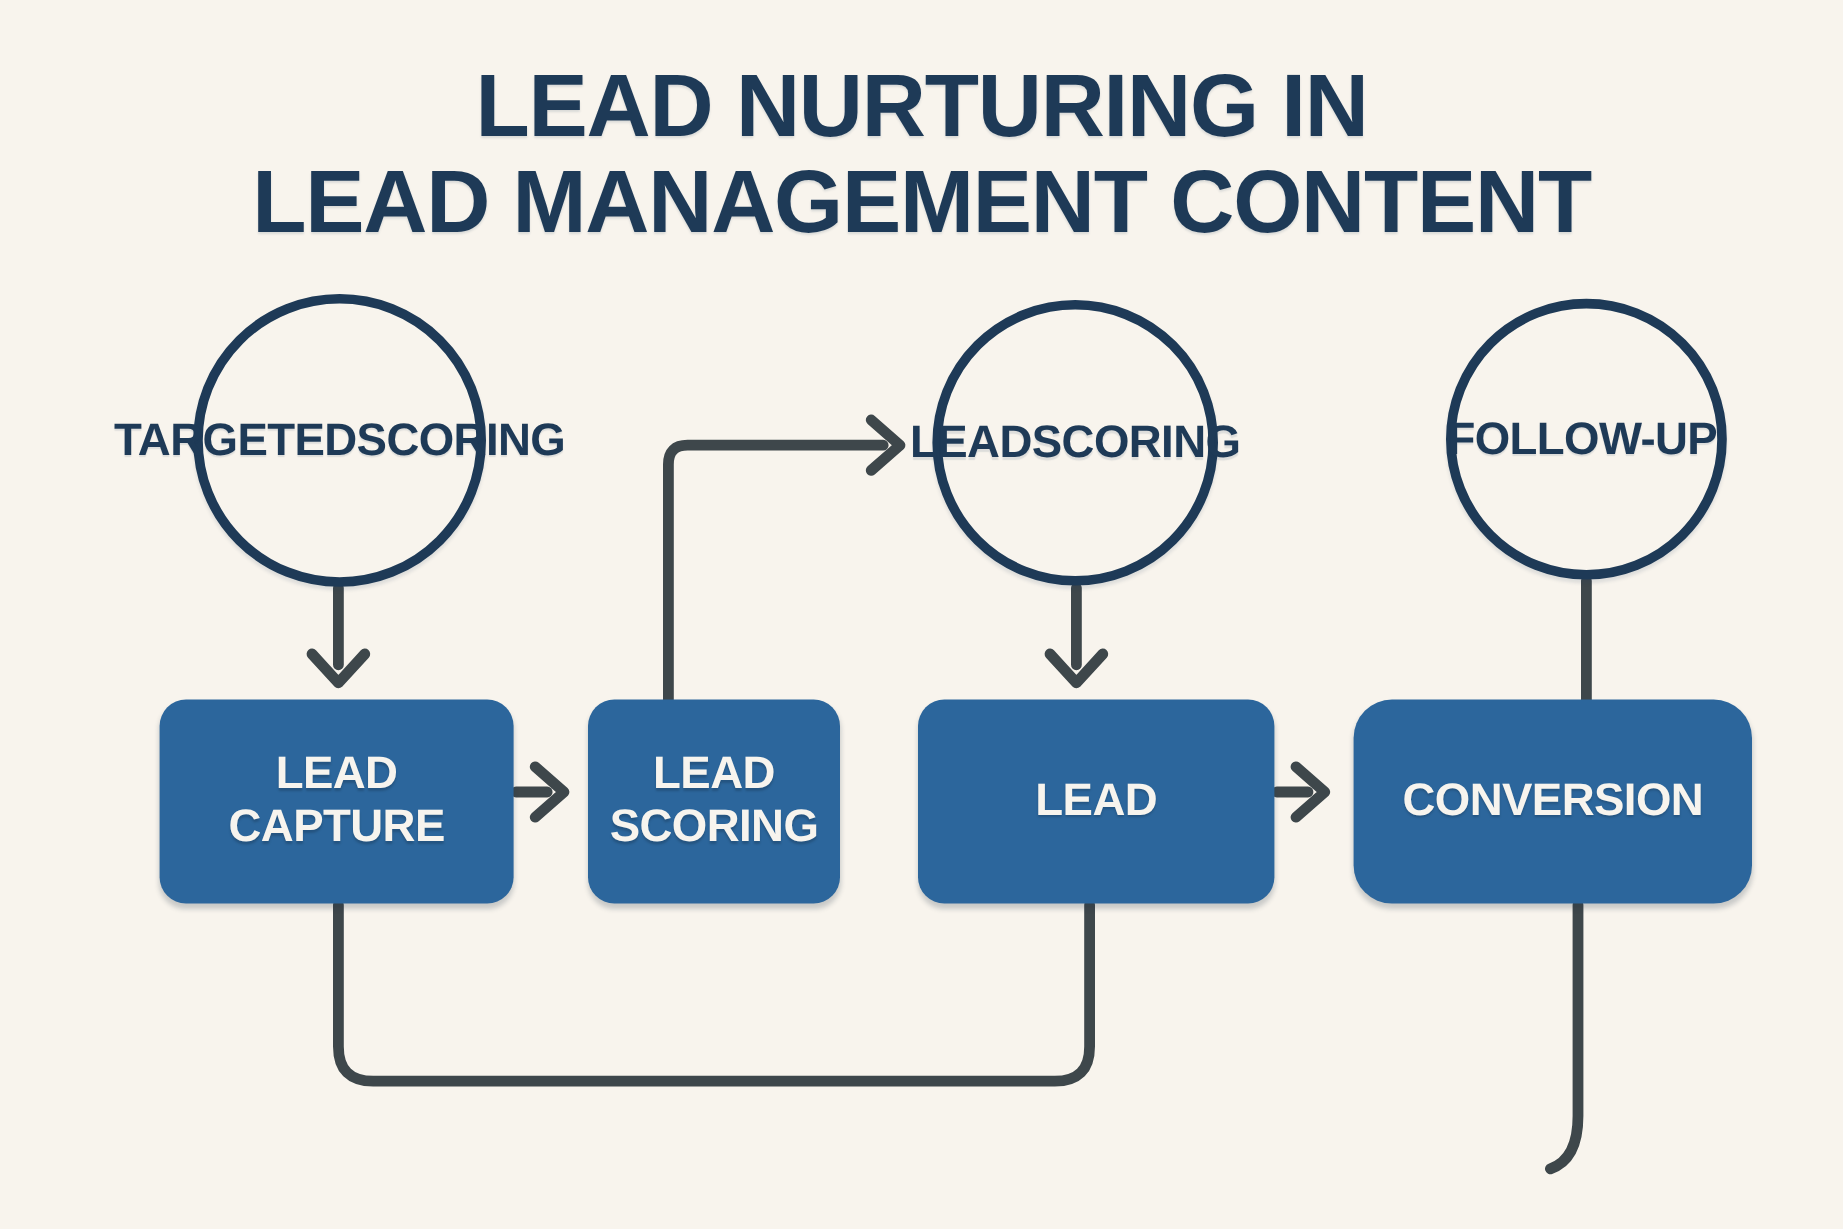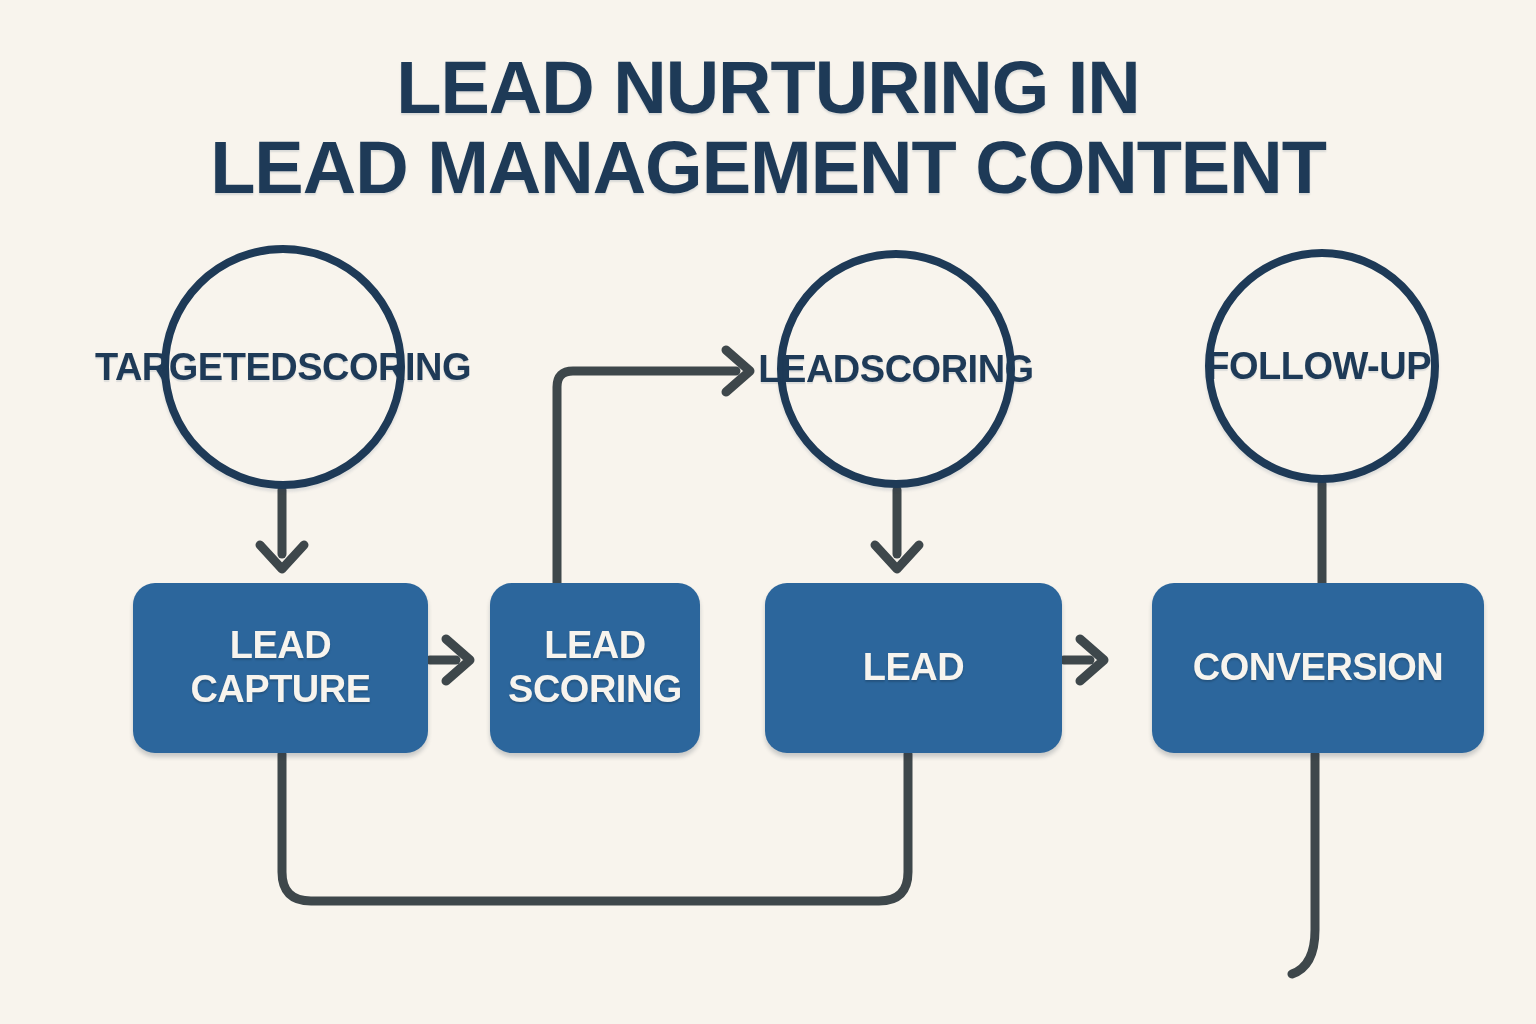--- a/index.html
+++ b/index.html
@@ -40,21 +40,21 @@
     background:var(--blue);
     display:flex;flex-direction:column;align-items:center;justify-content:center;
     color:var(--boxtext);font-weight:700;font-size:38px;line-height:1.15;
     text-align:center;letter-spacing:-0.5px;
     box-shadow:0 4px 4px rgba(30,50,70,0.22);
     text-shadow:0 2px 2px rgba(0,0,0,0.18);
   }
   .pbox-1{left:133px;width:295px;}
   .pbox-2{left:490px;width:210px;}
   .pbox-3{left:765px;width:297px;}
-  .pbox-4{left:1152px;width:332px;}
+  .pbox-4{left:1128px;width:332px;border-radius:32px;}
 
   .line:empty{display:none;}
 
   svg.connectors{position:absolute;left:0;top:0;pointer-events:none;}
   svg.connectors path{
     fill:none;stroke:var(--arrow);stroke-width:9;
     stroke-linecap:round;stroke-linejoin:round;
   }
 </style>
 </head>

